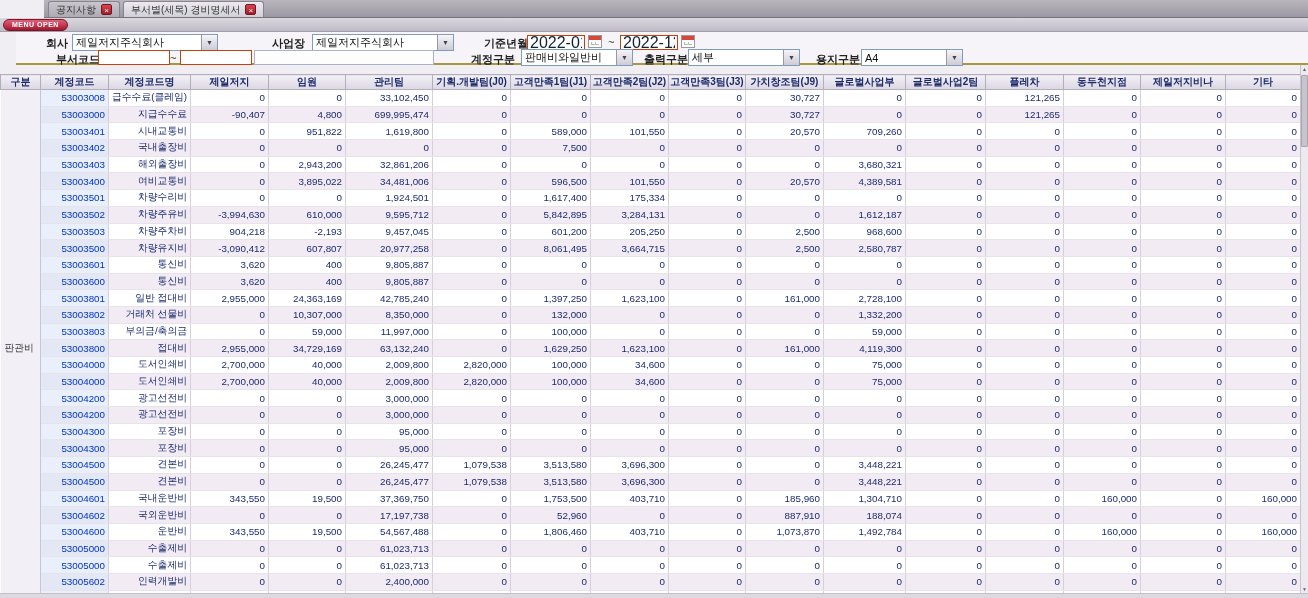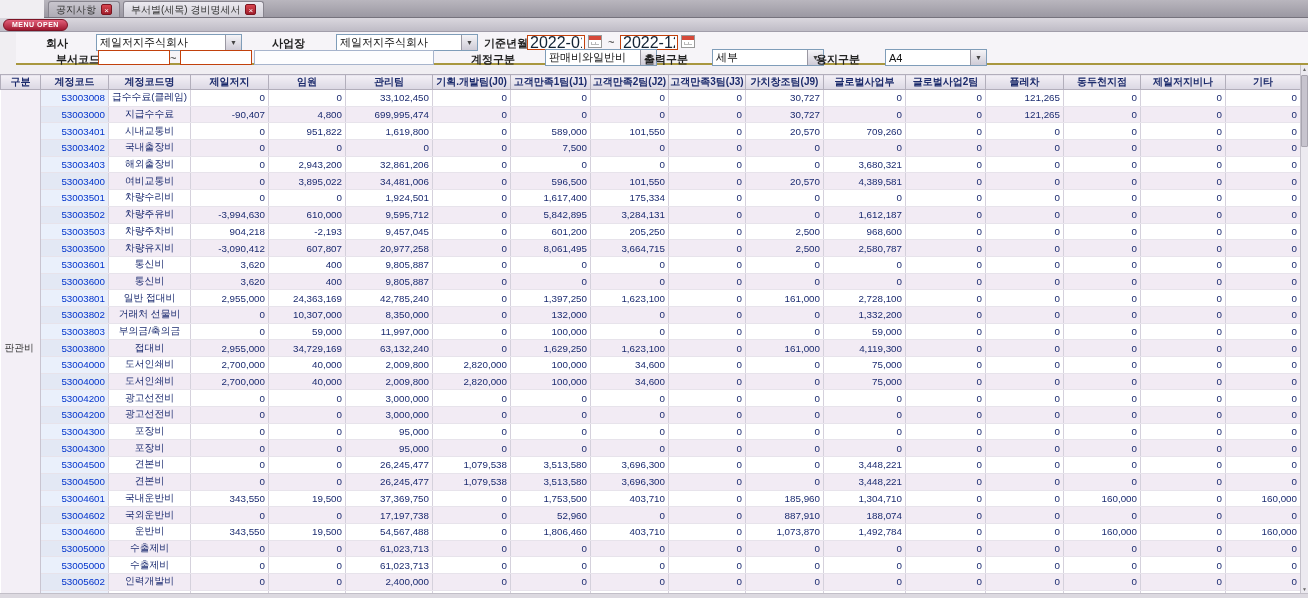--- a/index.html
+++ b/index.html
@@ -22,21 +22,21 @@
     background:linear-gradient(#dad7de,#bfbcc6);border-bottom:1px solid #a19daa;}
   .menu-open{position:absolute;left:3px;top:1px;height:10px;padding:0 8px;
     background:linear-gradient(#e2607a,#a01830);border:1px solid #7d1426;border-radius:6px;
     color:#fff;font-size:7px;font-weight:bold;line-height:10px;letter-spacing:.5px;}
 
   
   .filters{position:absolute;top:32px;left:16px;right:0;height:33px;box-sizing:border-box;
     background:#f6f4f8;border-bottom:2px solid #a8973f;}
   .flabel{position:absolute;font-size:11px;font-weight:bold;color:#222;white-space:nowrap;}
   .combo{position:absolute;height:17px;border:1px solid #7f9db9;background:#fff;font-size:11px;
-    display:flex;align-items:center;box-sizing:border-box;color:#111;margin-left:24px;}
+    display:flex;align-items:center;box-sizing:border-box;color:#111;}
   .combo .txt{flex:1;padding:0 3px;overflow:hidden;white-space:nowrap;}
   .combo .btn{width:15px;align-self:stretch;background:linear-gradient(#f5f4f7,#cecbd6);
     border-left:1px solid #9a98a2;font-size:7px;color:#444;display:flex;align-items:center;justify-content:center;}
   .tinput{position:absolute;height:13px;border:1px solid #c2410c;font-size:16px;padding:0 2px;
     background:#fff;color:#123;}
   .tinput.center{text-align:center;}
   .cal{position:absolute;width:14px;height:13px;background:#fff;border:1px solid #999;box-sizing:border-box;}
   .cal::before{content:"";position:absolute;top:0;left:0;right:0;height:4px;background:#d6493a;}
   .cal::after{content:"";position:absolute;top:6px;left:2px;right:2px;bottom:2px;
     background:repeating-linear-gradient(90deg,#b9b9b9 0 1px,transparent 1px 4px),
@@ -49,21 +49,21 @@
   table{border-collapse:collapse;table-layout:fixed;width:1300px;}
   th{background:linear-gradient(#f3f0f6,#dbd7e3);border:1px solid #b2aebb;
     font-size:10px;font-weight:bold;color:#1b2a6b;height:14px;padding:0 1px;
     overflow:hidden;white-space:nowrap;}
   td{font-size:9.8px;height:15.7px;padding:0 3px;border-right:1px solid #d5d1dc;
     border-bottom:1px solid #e7e3eb;overflow:hidden;white-space:nowrap;color:#1b2b70;background:#fff;}
   tr.alt td{background:#f2ebf4;}
   td.num{text-align:right;}
   td.code{color:#0033cc;text-align:right;background:#eaf0fb;}
   tr.alt td.code{background:#e3e8f4;}
-  td.name{text-align:center;}
+  td.name{text-align:right;}
   td.group-cell{background:#f3eff6 !important;text-align:left;vertical-align:middle;color:#333;
     padding-left:4px;border-right:1px solid #c9c5d1;}
 
   
   .vscroll{position:absolute;top:65px;right:0;width:8px;height:529px;background:#eceaf0;
     border-left:1px solid #c6c3cc;box-sizing:border-box;}
   .varrow{position:absolute;left:0;width:7px;height:9px;font-size:5px;color:#666;text-align:center;line-height:9px;}
   .vthumb{position:absolute;top:10px;left:0;width:7px;height:72px;background:#c7c4ce;
     border:1px solid #a8a5b0;border-radius:1px;box-sizing:border-box;}
   .hscroll{position:absolute;bottom:0;left:0;right:0;height:4px;background:#dcd9e0;border-top:1px solid #c2bfc8;}

